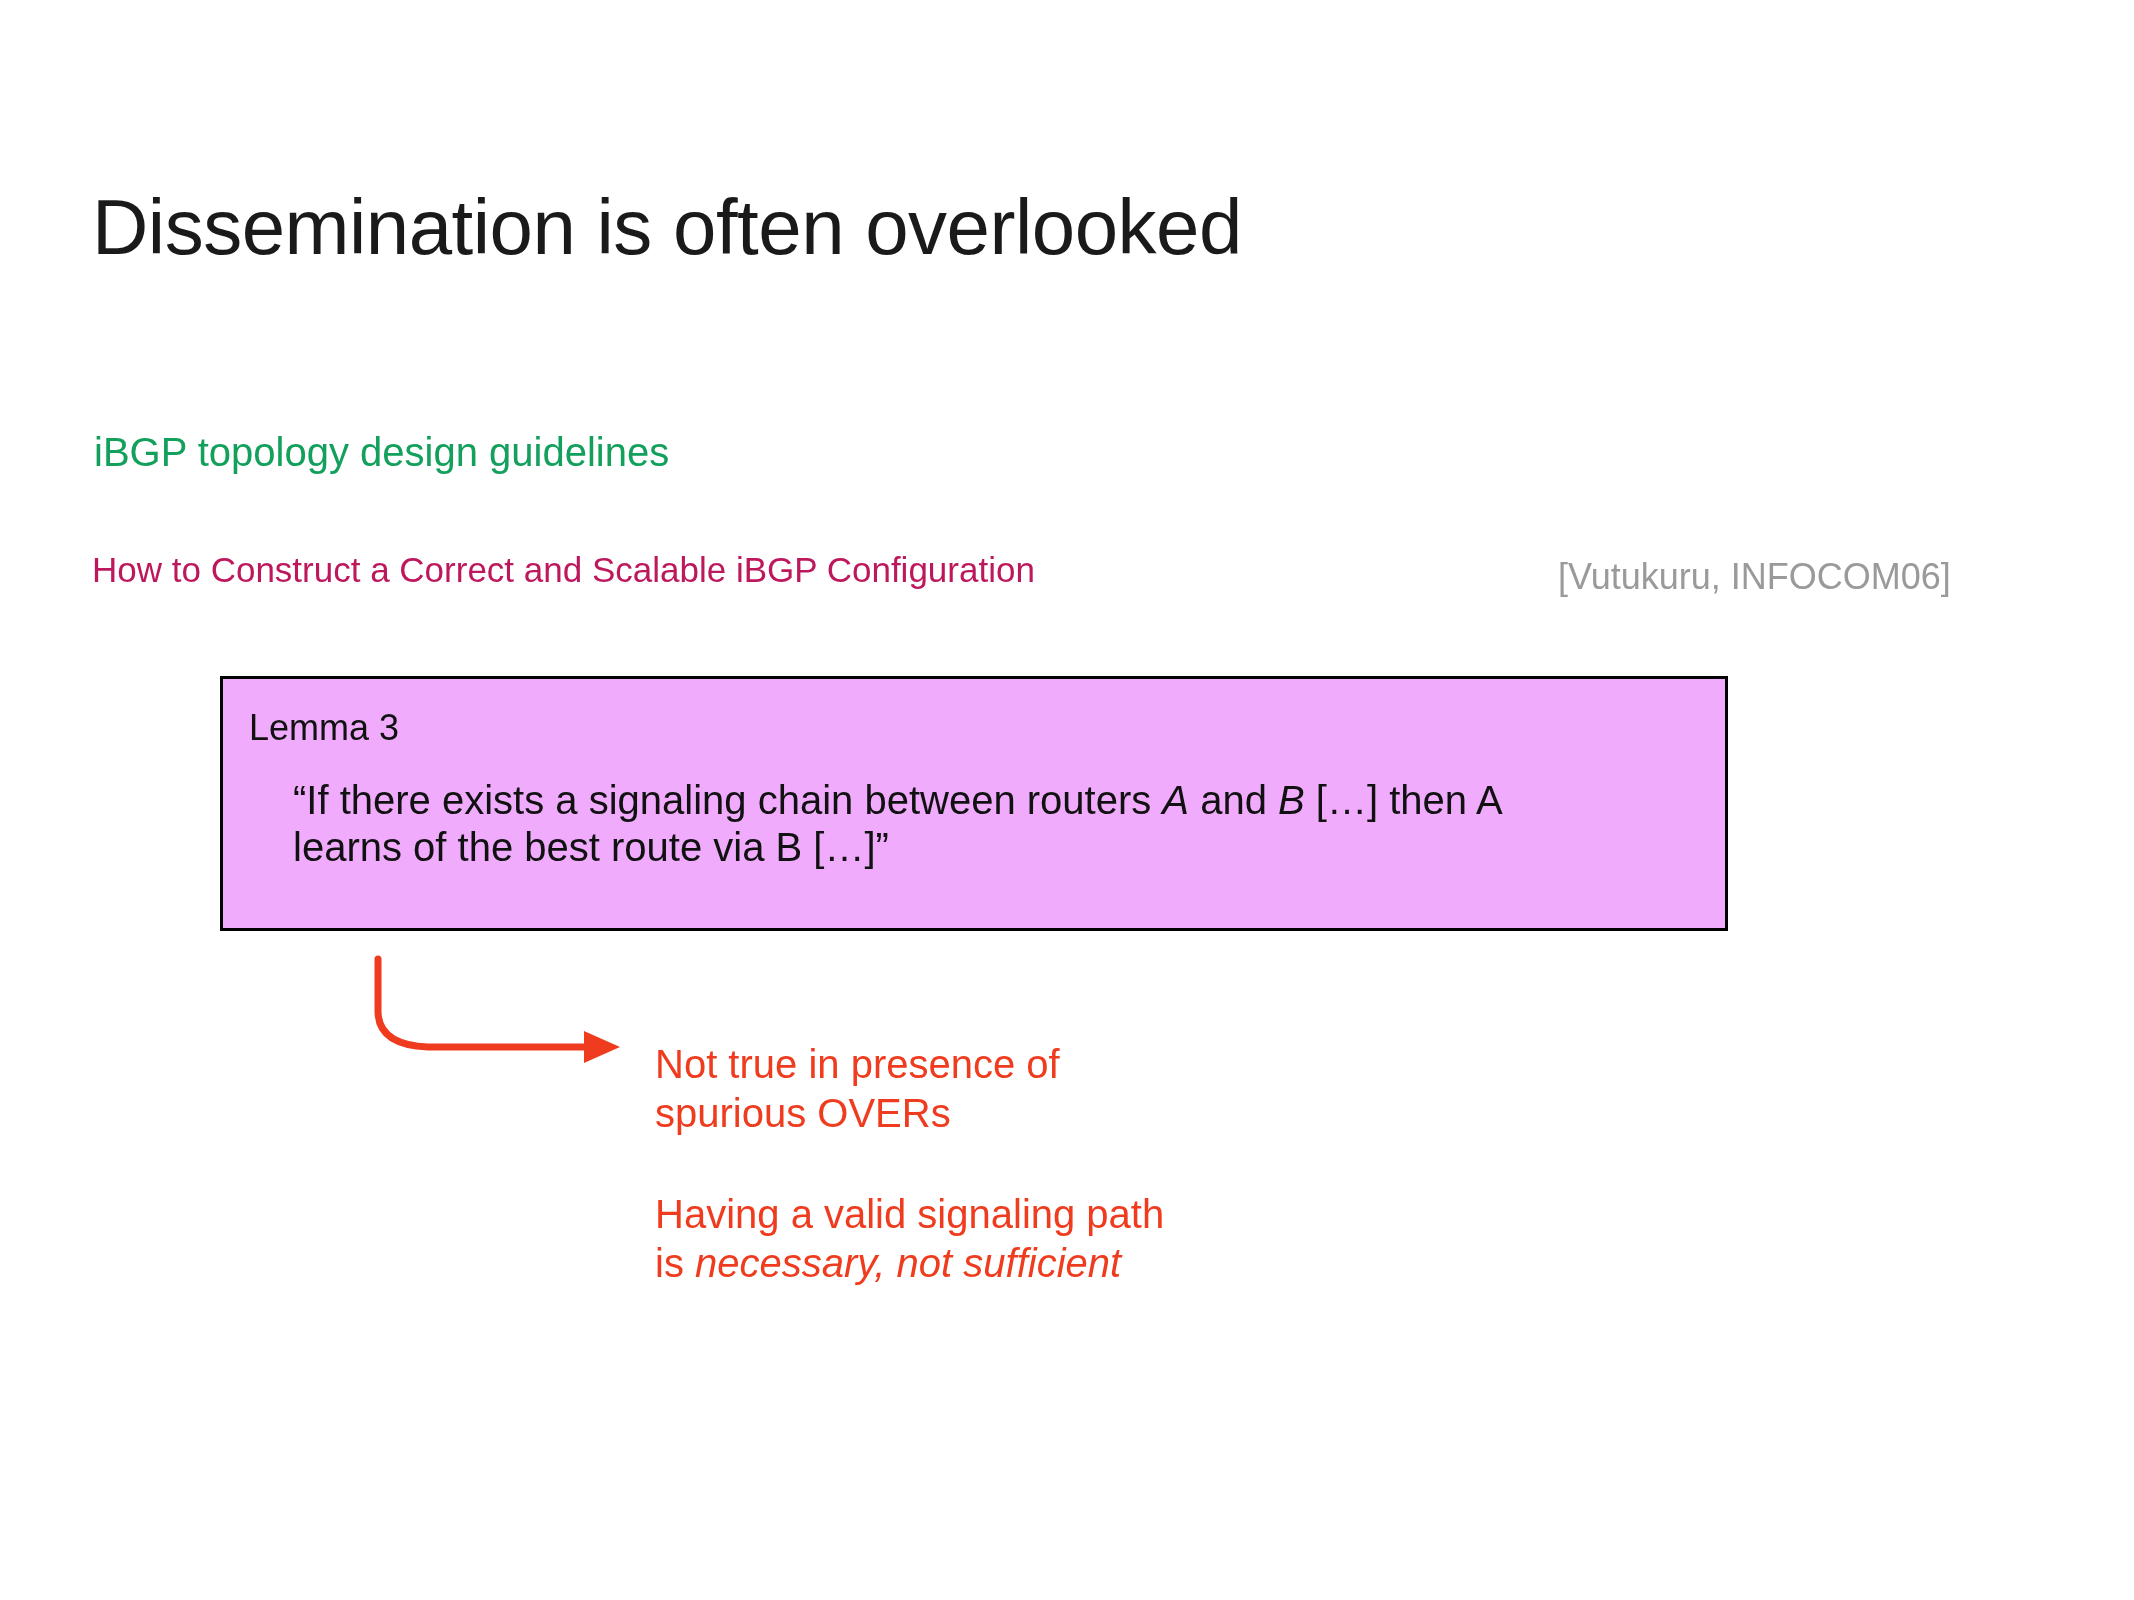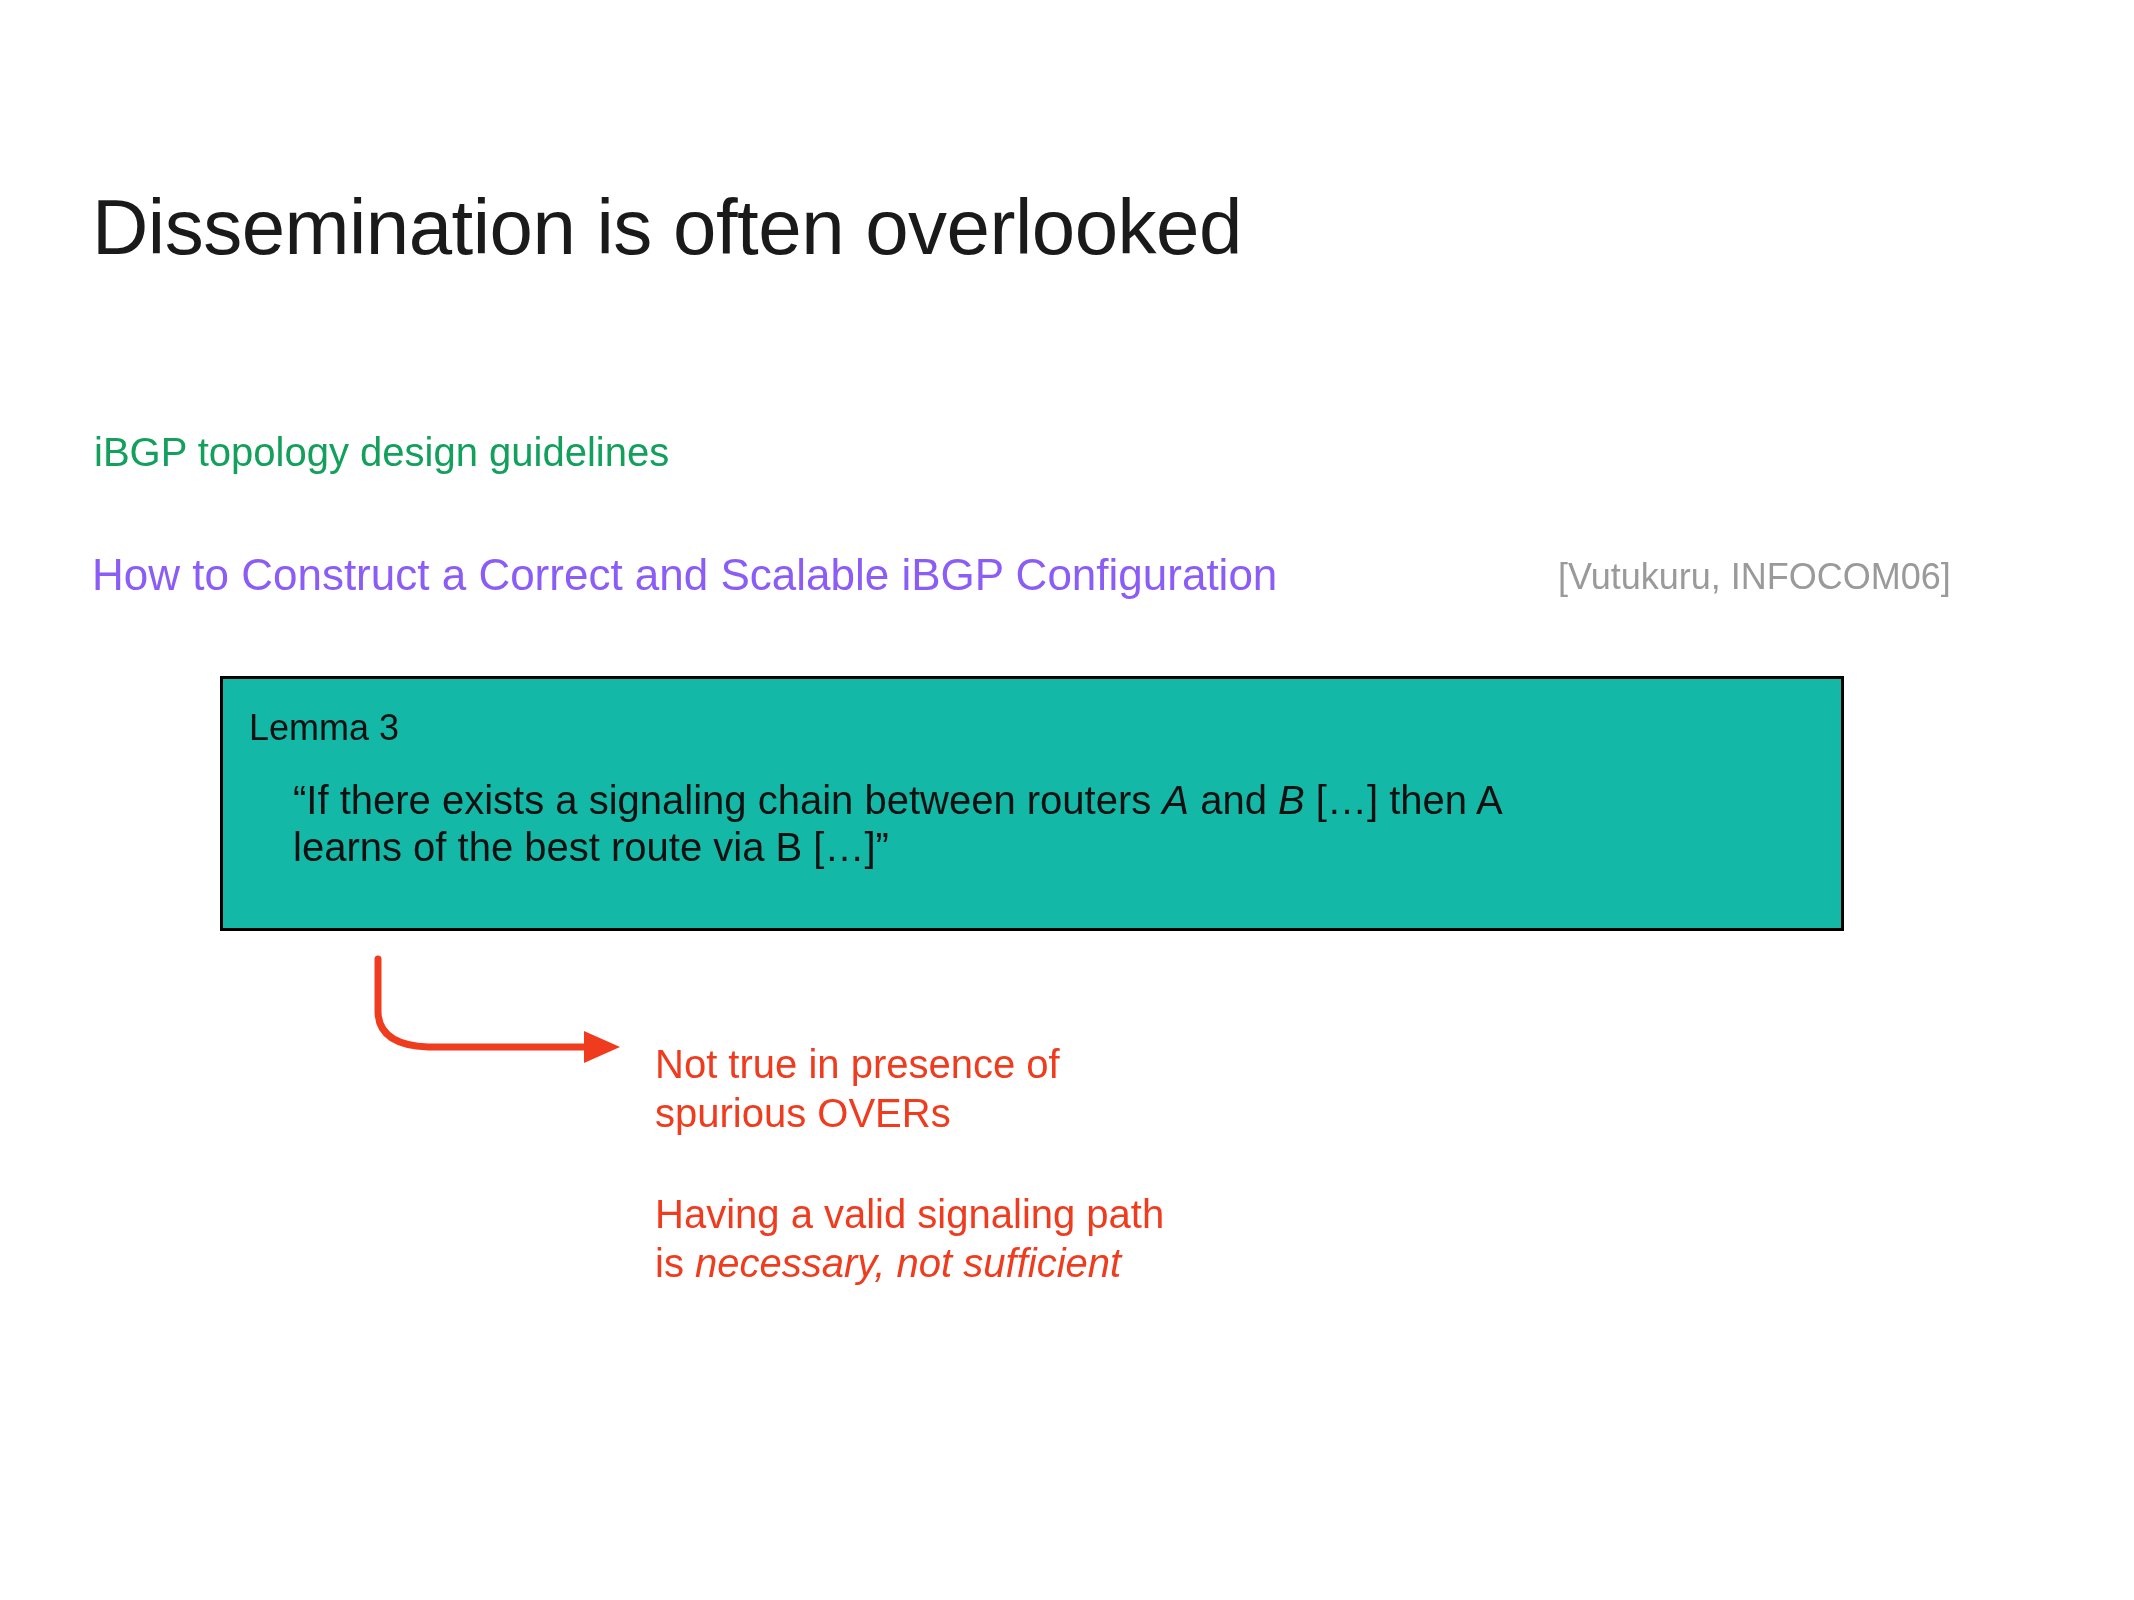--- a/index.html
+++ b/index.html
@@ -36,41 +36,41 @@
     left: 94px;
     top: 430px;
     font-size: 40px;
     color: #12a05c;
     white-space: nowrap;
   }
   .paper-title {
     position: absolute;
     left: 92px;
     top: 550px;
-    font-size: 44px;
-    color: #8b5cf6;
+    font-size: 35px;
+    color: #be185d;
     white-space: nowrap;
   }
   .citation {
     position: absolute;
     left: 1558px;
     top: 556px;
     font-size: 36px;
     color: #9a9a9a;
     white-space: nowrap;
   }
   .lemma-box {
     position: absolute;
     left: 220px;
     top: 676px;
-    width: 1624px;
+    width: 1508px;
     height: 255px;
     border: 3px solid #000000;
     box-sizing: border-box;
-    background: #14b8a6;
+    background: #f0abfc;
   }
   .lemma-label {
     position: absolute;
     left: 26px;
     top: 28px;
     font-size: 36px;
     color: #111111;
   }
   .lemma-quote {
     position: absolute;

